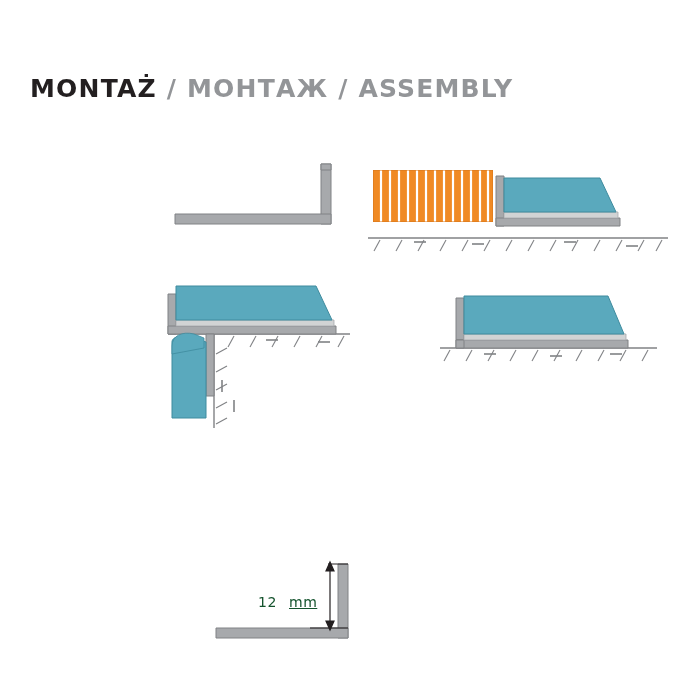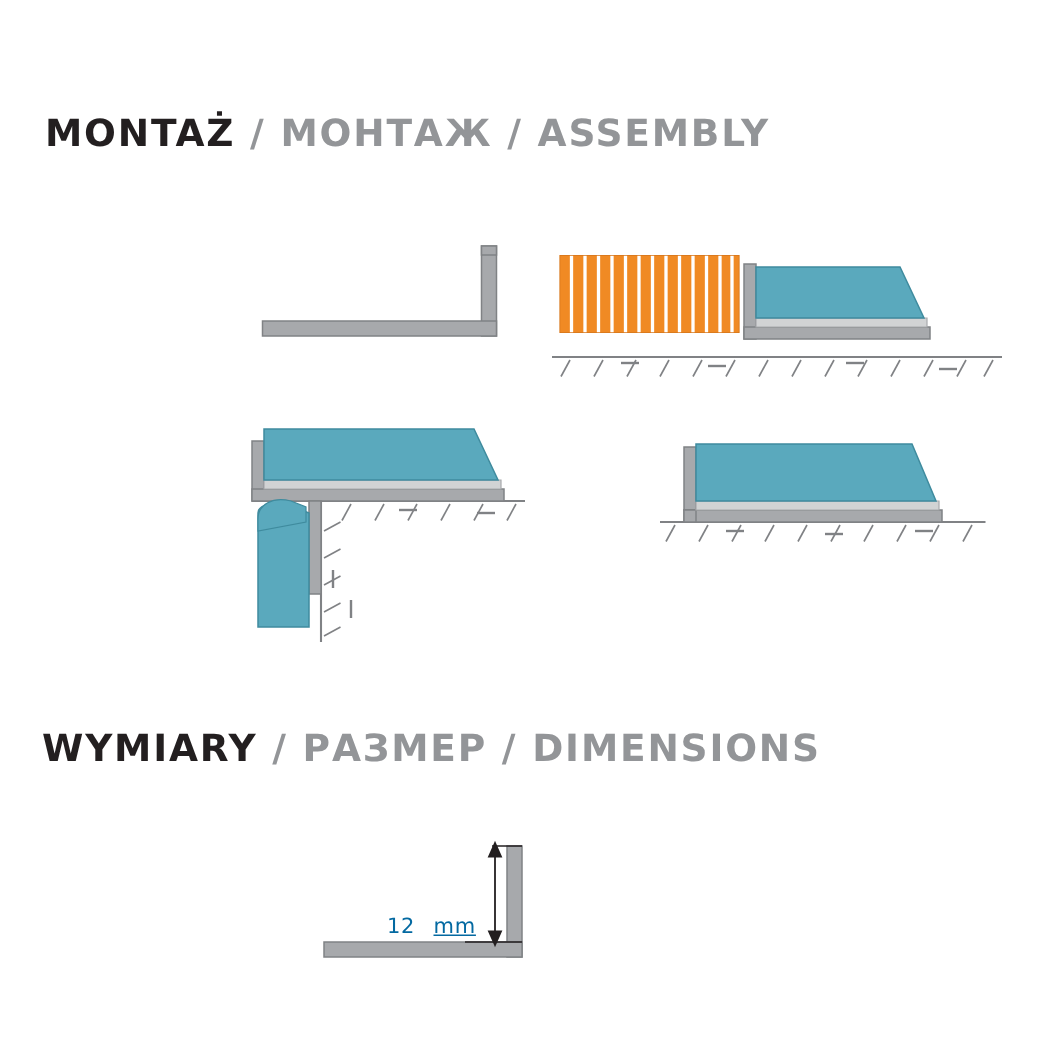--- a/index.html
+++ b/index.html
@@ -38,25 +38,24 @@
 
   
   .figure {
     position: absolute;
   }
 
   
   .dim-label {
     position: absolute;
     font-size: 14px;
-    color: #0369a1;
+    color: #14532d;
     font-family: "DejaVu Sans", sans-serif;
     white-space: nowrap;
     letter-spacing: 0.5px;
-    margin-top: 16px;
   }
   #dim-value { left: 258px; top: 588px; }
   #dim-unit { left: 289px; top: 588px; text-decoration: underline; }
 </style>
 </head>
 <body>
 
 <div class="page">
 
   <div class="heading" id="heading-assembly">
@@ -192,23 +191,20 @@
 
     <path d="M24,22 L32,22 L32,64 L24,64 Z" fill="#a7a9ac" stroke="#808285" stroke-width="1"></path>
     <path d="M24,64 L196,64 L196,72 L24,72 Z" fill="#a7a9ac" stroke="#808285" stroke-width="1"></path>
     <path d="M24,64 L32,64 L32,72 L24,72 Z" fill="#a7a9ac" stroke="#808285" stroke-width="1"></path>
 
     <path d="M32,58 L194,58 L194,64 L32,64 Z" fill="#d1d3d4" stroke="#a7a9ac" stroke-width="0.8"></path>
 
     <path d="M32,20 L176,20 L192,58 L32,58 Z" fill="#5aa9bd" stroke="#3f8b9e" stroke-width="1"></path>
   </svg>
 
-  <div class="heading" id="heading-dimensions">
-    <span class="dark">WYMIARY</span><span class="grey"> / </span><span class="grey">РАЗМЕР</span><span class="grey"> / </span><span class="grey">DIMENSIONS</span>
-  </div>
 
   <svg class="figure" id="fig-dimensions" style="left:200px; top:548px;" width="200" height="110" viewBox="0 0 200 110">
 
     <path d="M138,10 L148,10 L148,84 L138,84 Z" fill="#a7a9ac" stroke="#808285" stroke-width="1"></path>
 
     <path d="M16,74 L148,74 L148,84 L16,84 Z" fill="#a7a9ac" stroke="#808285" stroke-width="1"></path>
 
     <g stroke="#231f20" stroke-width="1">
       <line x1="128" y1="10" x2="148" y2="10"></line>
       <line x1="110" y1="74" x2="148" y2="74"></line>

